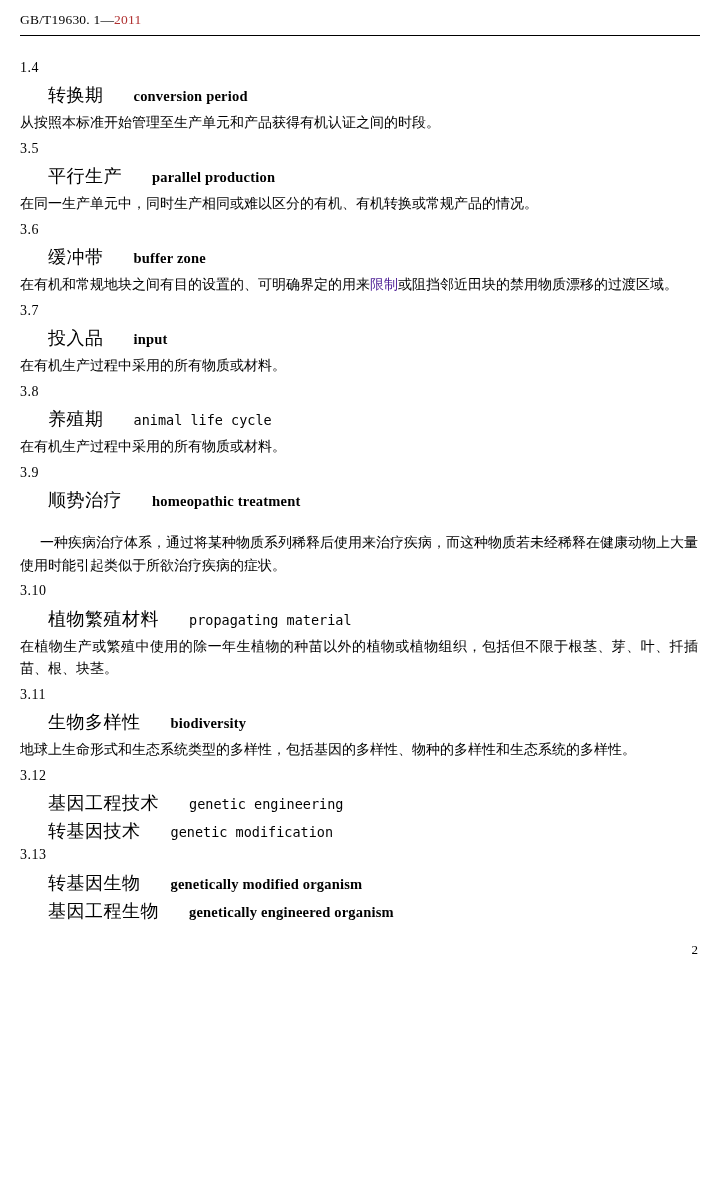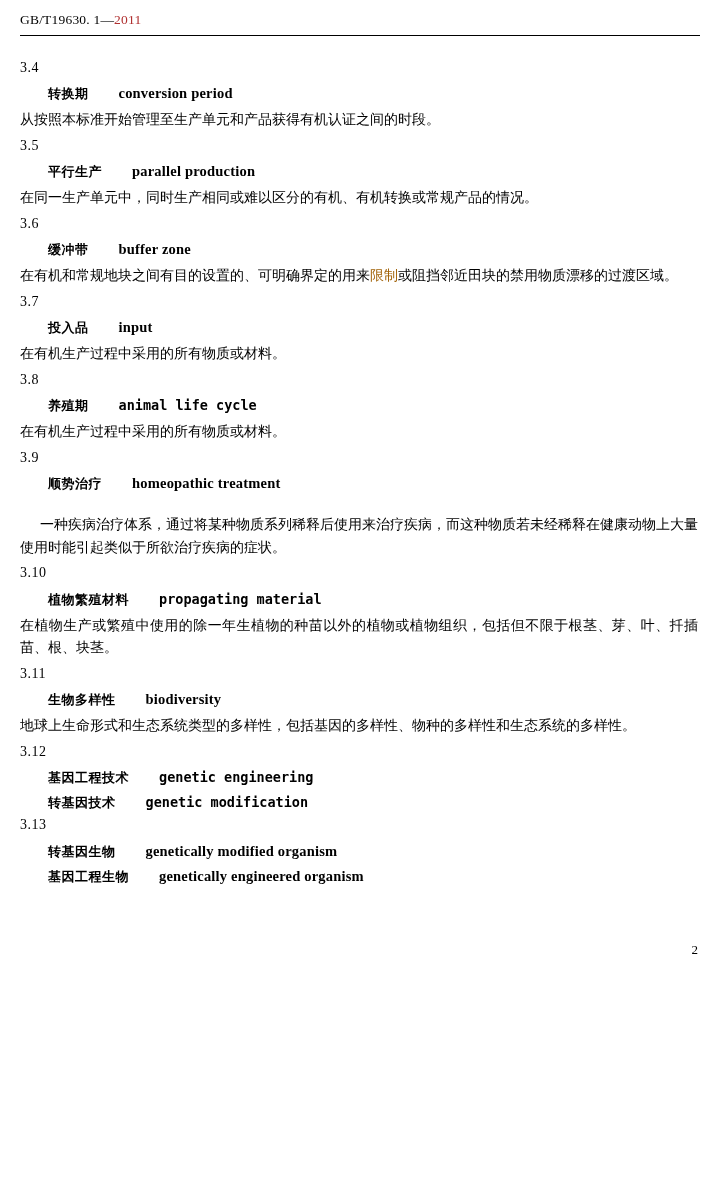--- a/index.html
+++ b/index.html
@@ -57,54 +57,54 @@
     line-height: 1.45;
   }
   .term-line {
     margin: 0 0 1px 0;
     padding-left: 28px;
     line-height: 1.5;
     white-space: nowrap;
   }
   .term-cn {
     font-family: "DejaVu Sans", sans-serif;
-    font-size: 13px;
-    font-weight: 700;
+    font-size: 18px;
+    font-weight: 400;
     letter-spacing: 0.5px;
   }
   .term-en {
     font-size: 14.5px;
     font-weight: 700;
     letter-spacing: 0.2px;
     padding-left: 30px;
   }
   .term-en.mono {
     font-family: "DejaVu Sans Mono", monospace;
     font-size: 13.5px;
-    font-weight: 700;
+    font-weight: 400;
     letter-spacing: 0px;
   }
   .term-en.serif {
     font-family: "Liberation Serif", serif;
   }
   .defn {
     font-family: "DejaVu Sans", sans-serif;
     font-size: 14px;
     line-height: 1.62;
     margin: 0;
     padding: 2px 0 4px 0;
     text-align: justify;
     text-justify: inter-ideograph;
   }
   .defn.indent {
     text-indent: 20px;
     margin-top: 16px;
   }
   .kw-red {
-    color: #a16207;
+    color: #4c1d95;
   }
   
   .footer {
     position: absolute;
     right: 22px;
     bottom: 14px;
     font-family: "Liberation Serif", serif;
     font-size: 13px;
   }
 </style>
@@ -113,21 +113,21 @@
 
 <div class="page">
 
   <div class="header">
     <span>GB/T19630. 1—</span><span class="std-red">2011</span>
   </div>
   <div class="header-rule"></div>
 
   <div class="content">
       <div class="entry">
-        <div class="clause-num">3.4</div>
+        <div class="clause-num">1.4</div>
         <div class="term-line"><span class="term-cn">转换期</span><span class="term-en serif">conversion period</span></div>
         <div class="defn">从按照本标准开始管理至生产单元和产品获得有机认证之间的时段。</div>
       </div>
       <div class="entry">
         <div class="clause-num">3.5</div>
         <div class="term-line"><span class="term-cn">平行生产</span><span class="term-en serif">parallel production</span></div>
         <div class="defn">在同一生产单元中，同时生产相同或难以区分的有机、有机转换或常规产品的情况。</div>
       </div>
       <div class="entry">
         <div class="clause-num">3.6</div>

